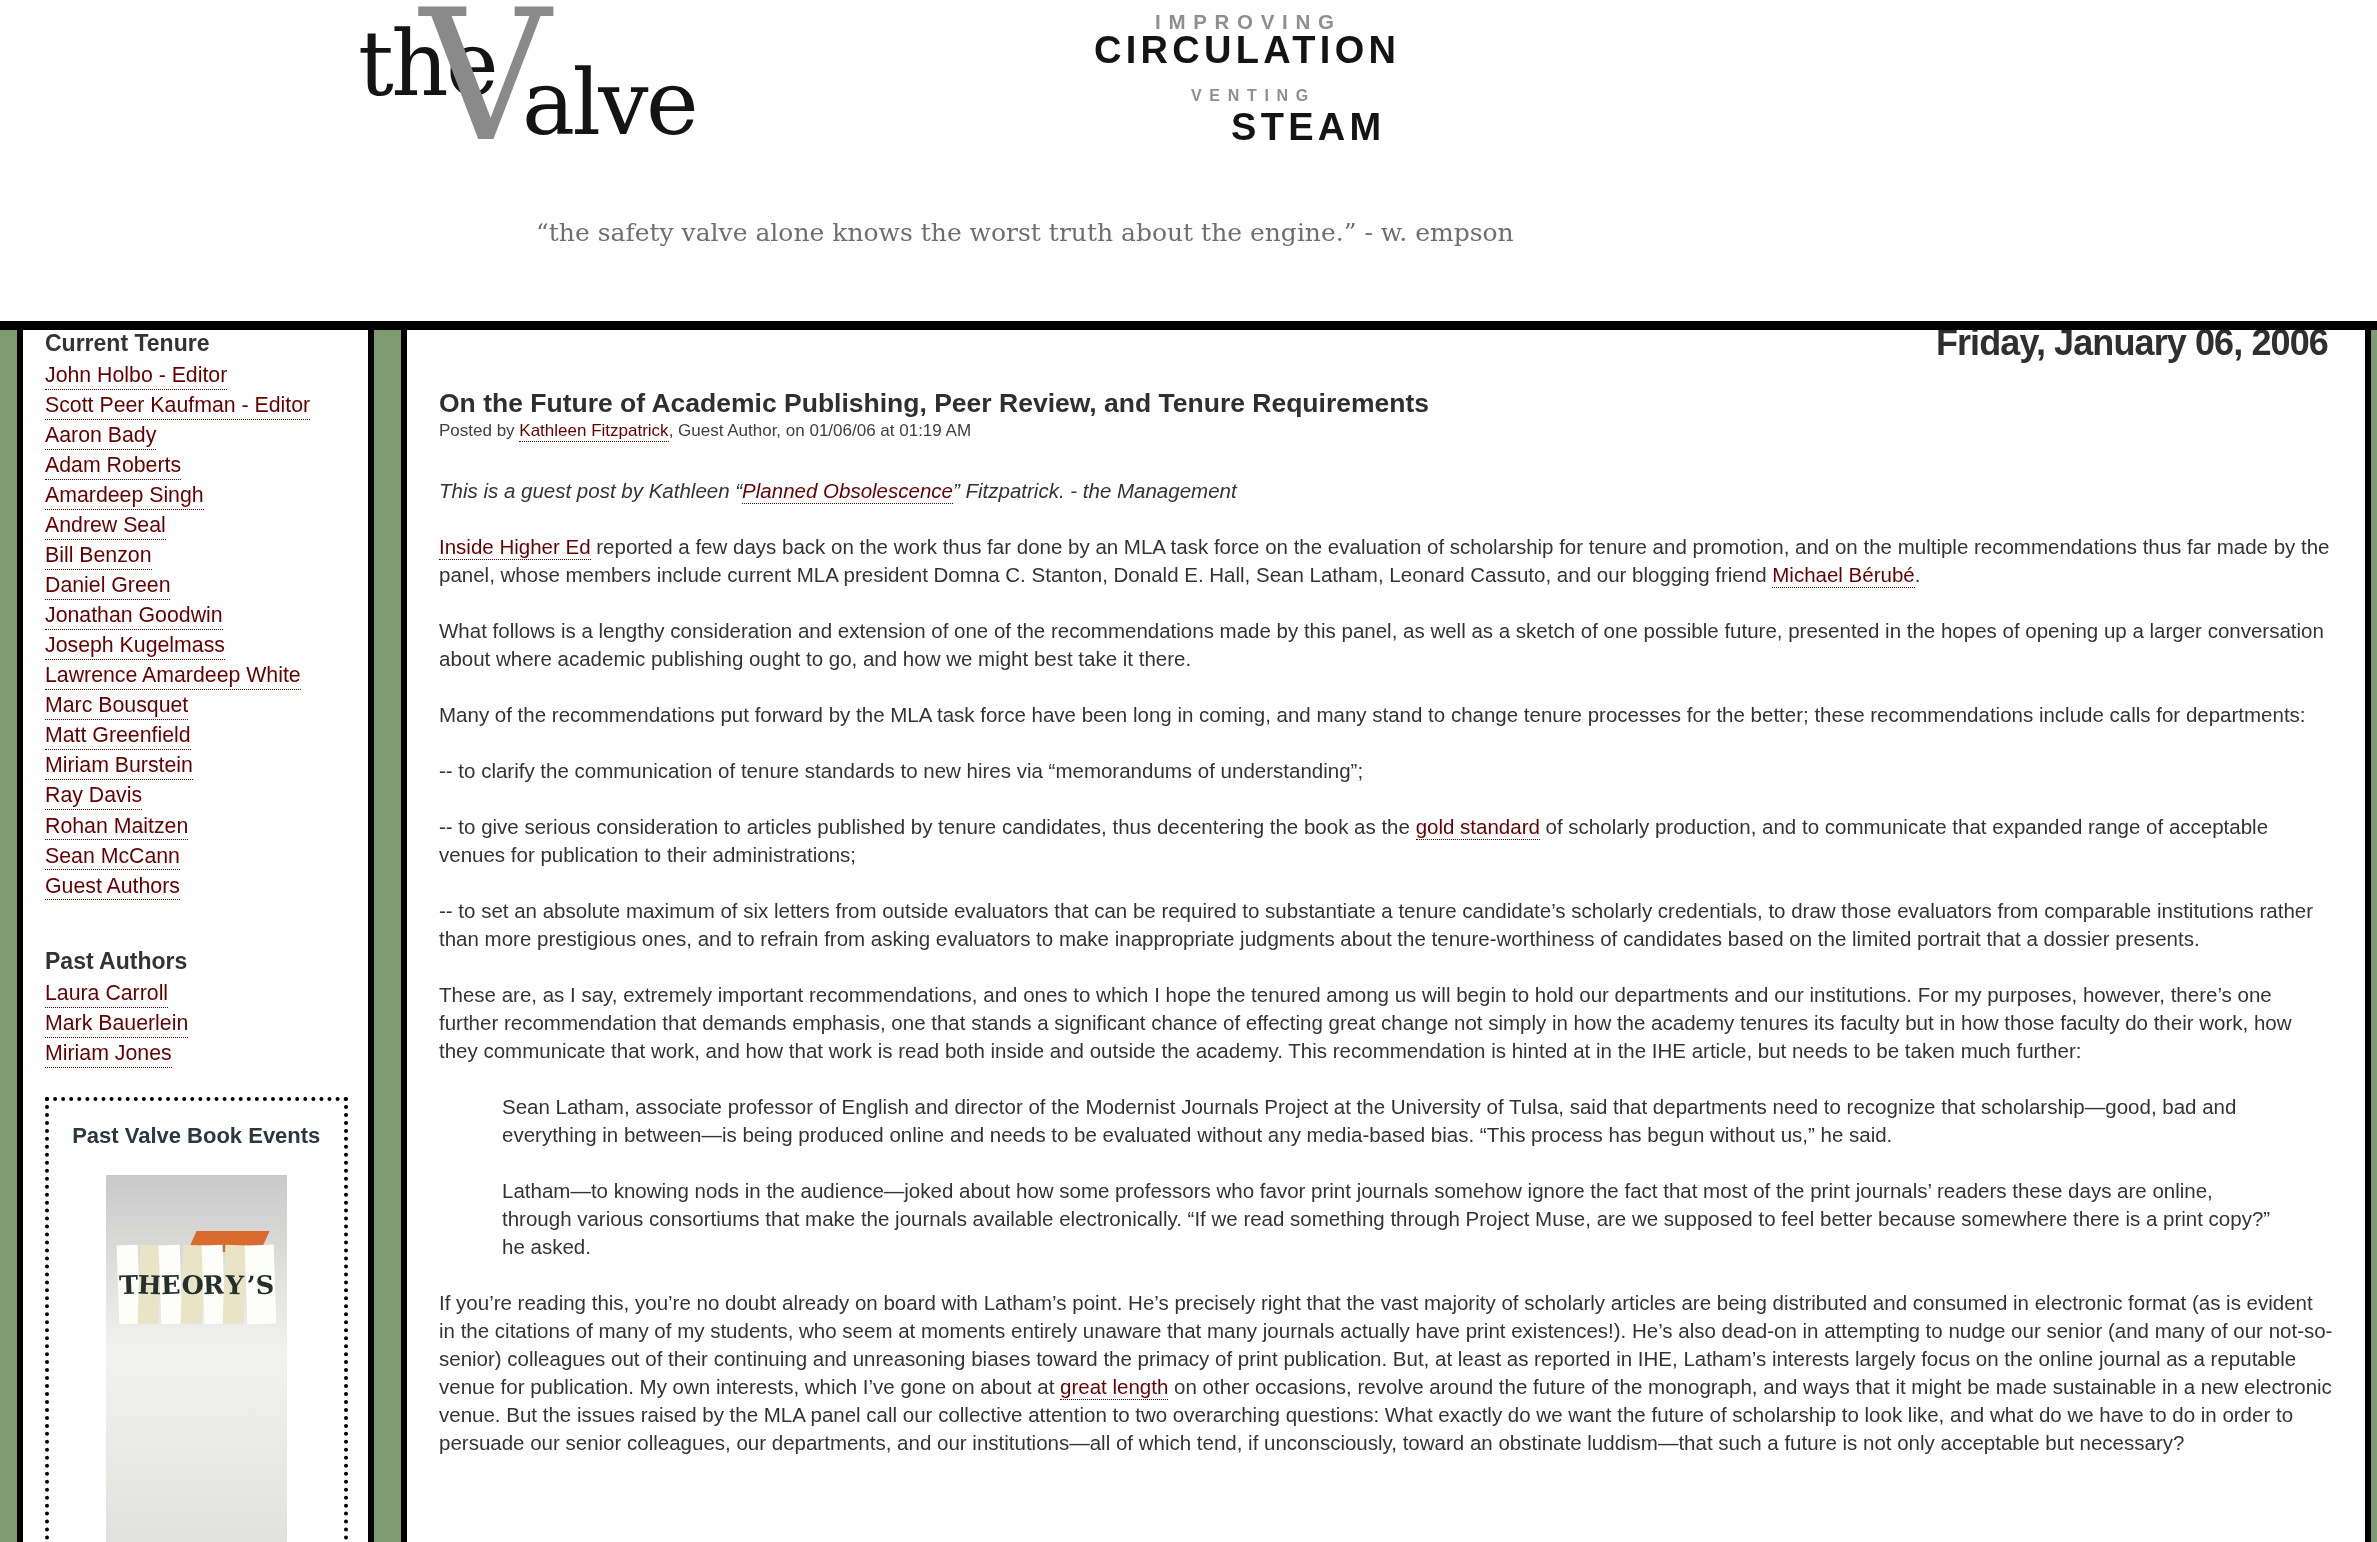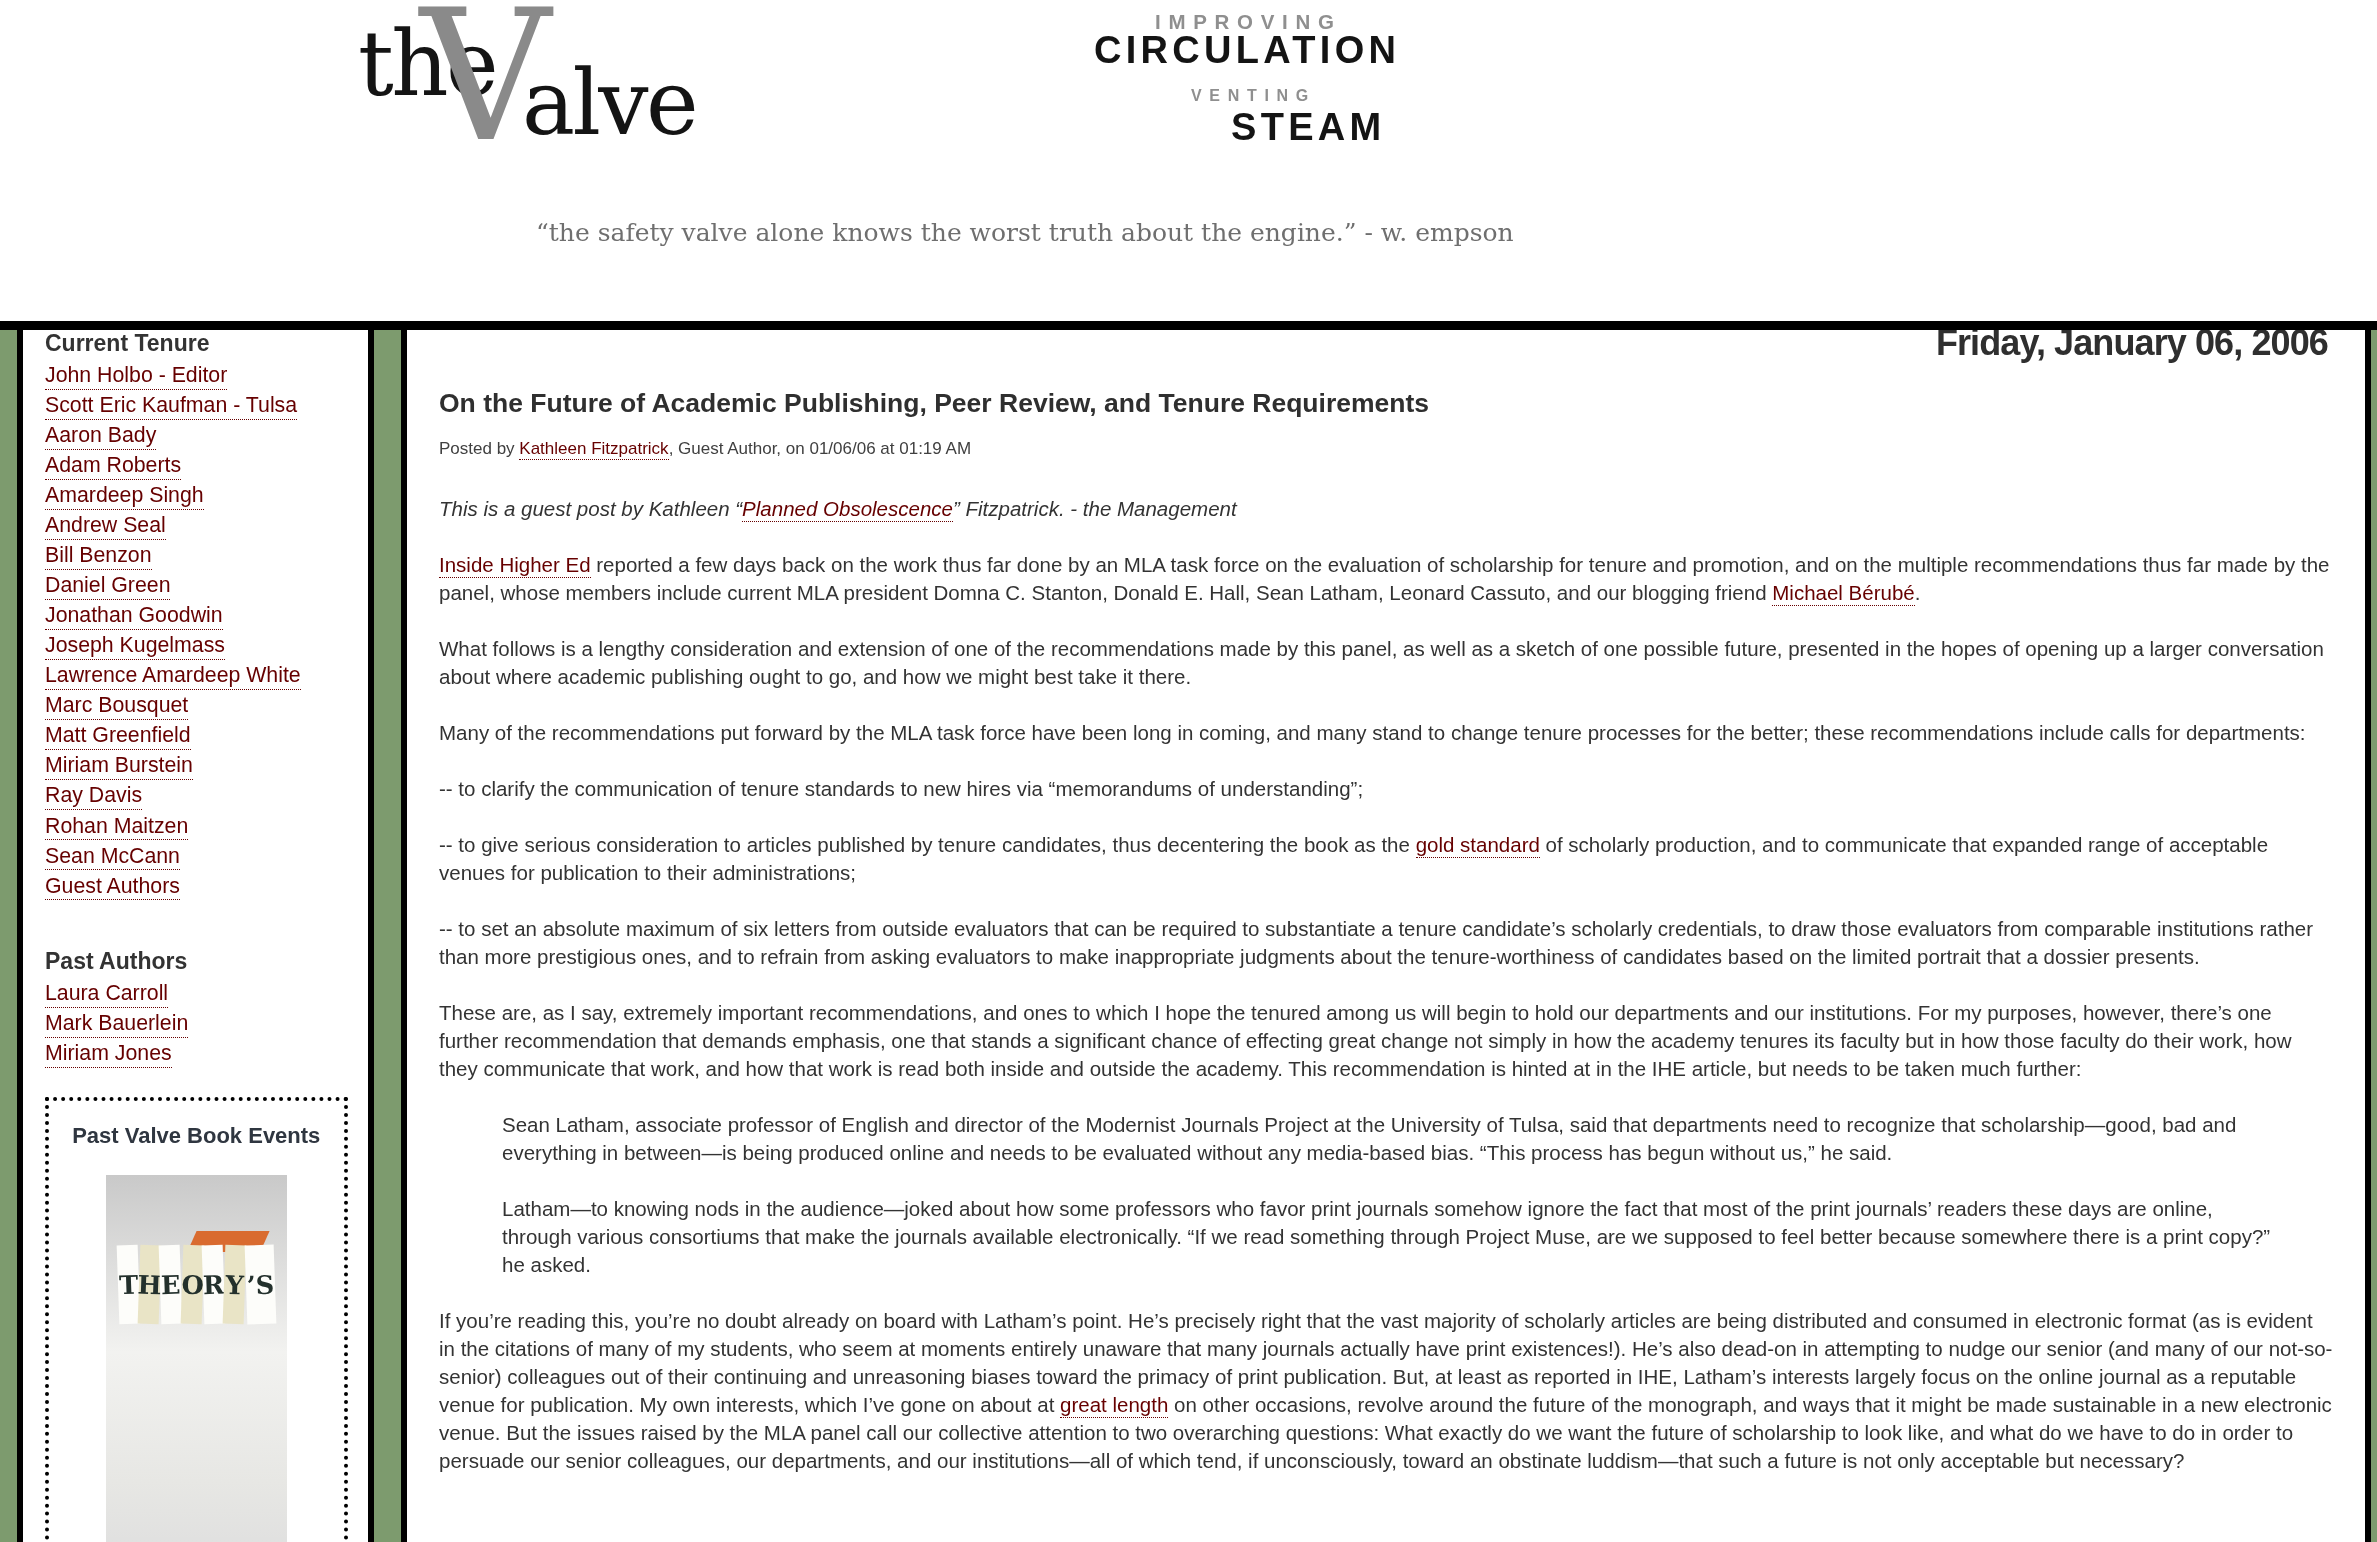--- a/index.html
+++ b/index.html
@@ -49,21 +49,21 @@
   .row1 .card:nth-child(even){background:#e9e4c6;transform:rotate(2deg);}
   .row1 .card:last-child{width:29px;}
 
   
   .main-panel{flex:1;box-sizing:border-box;background:#fff;border:6px solid #000;
               padding:22px 32px 51px 32px;min-height:1365px;}
   .post-nav{text-align:center;font-size:20.5px;color:#333;margin-top:3.4px;}
   .rich-link{color:#660000;text-decoration:none;border-bottom:1.7px dotted #660000;padding-bottom:0.9px;}
   .date-heading{text-align:right;font-size:36px;font-weight:bold;color:#2f2f2f;letter-spacing:-0.9px;
                 margin:20.5px 5.1px 24px 0;}
-  .post-title{font-size:26.5px;font-weight:bold;color:#2f2f2f;margin:0 0 20px 0;}
+  .post-title{font-size:26.5px;font-weight:bold;color:#2f2f2f;margin:0 0 2px 0;}
   .byline{font-size:17px;color:#404040;margin:0 0 36px 0;}
   .para{font-size:20.5px;line-height:28px;color:#333;margin:0 0 28px 0;}
   .para.intro{font-style:italic;}
   .para.bq{margin-left:63px;margin-right:53px;}
 </style>
 </head>
 <body>
 
 <div class="page">
 
@@ -95,21 +95,21 @@
 
       <h3 class="side-heading">Valve Links</h3>
       <nav class="side-links">
           <a href="#" class="slink">The Front Page</a>
           <a href="#" class="slink">Statement of Purpose</a>
         </nav>
 
       <h3 class="side-heading gap">Current Tenure</h3>
       <nav class="side-links">
           <a href="#" class="slink">John Holbo - Editor</a>
-          <a href="#" class="slink">Scott Eric Kaufman - Tulsa</a>
+          <a href="#" class="slink">Scott Peer Kaufman - Editor</a>
           <a href="#" class="slink">Aaron Bady</a>
           <a href="#" class="slink">Adam Roberts</a>
           <a href="#" class="slink">Amardeep Singh</a>
           <a href="#" class="slink">Andrew Seal</a>
           <a href="#" class="slink">Bill Benzon</a>
           <a href="#" class="slink">Daniel Green</a>
           <a href="#" class="slink">Jonathan Goodwin</a>
           <a href="#" class="slink">Joseph Kugelmass</a>
           <a href="#" class="slink">Lawrence Amardeep White</a>
           <a href="#" class="slink">Marc Bousquet</a>

